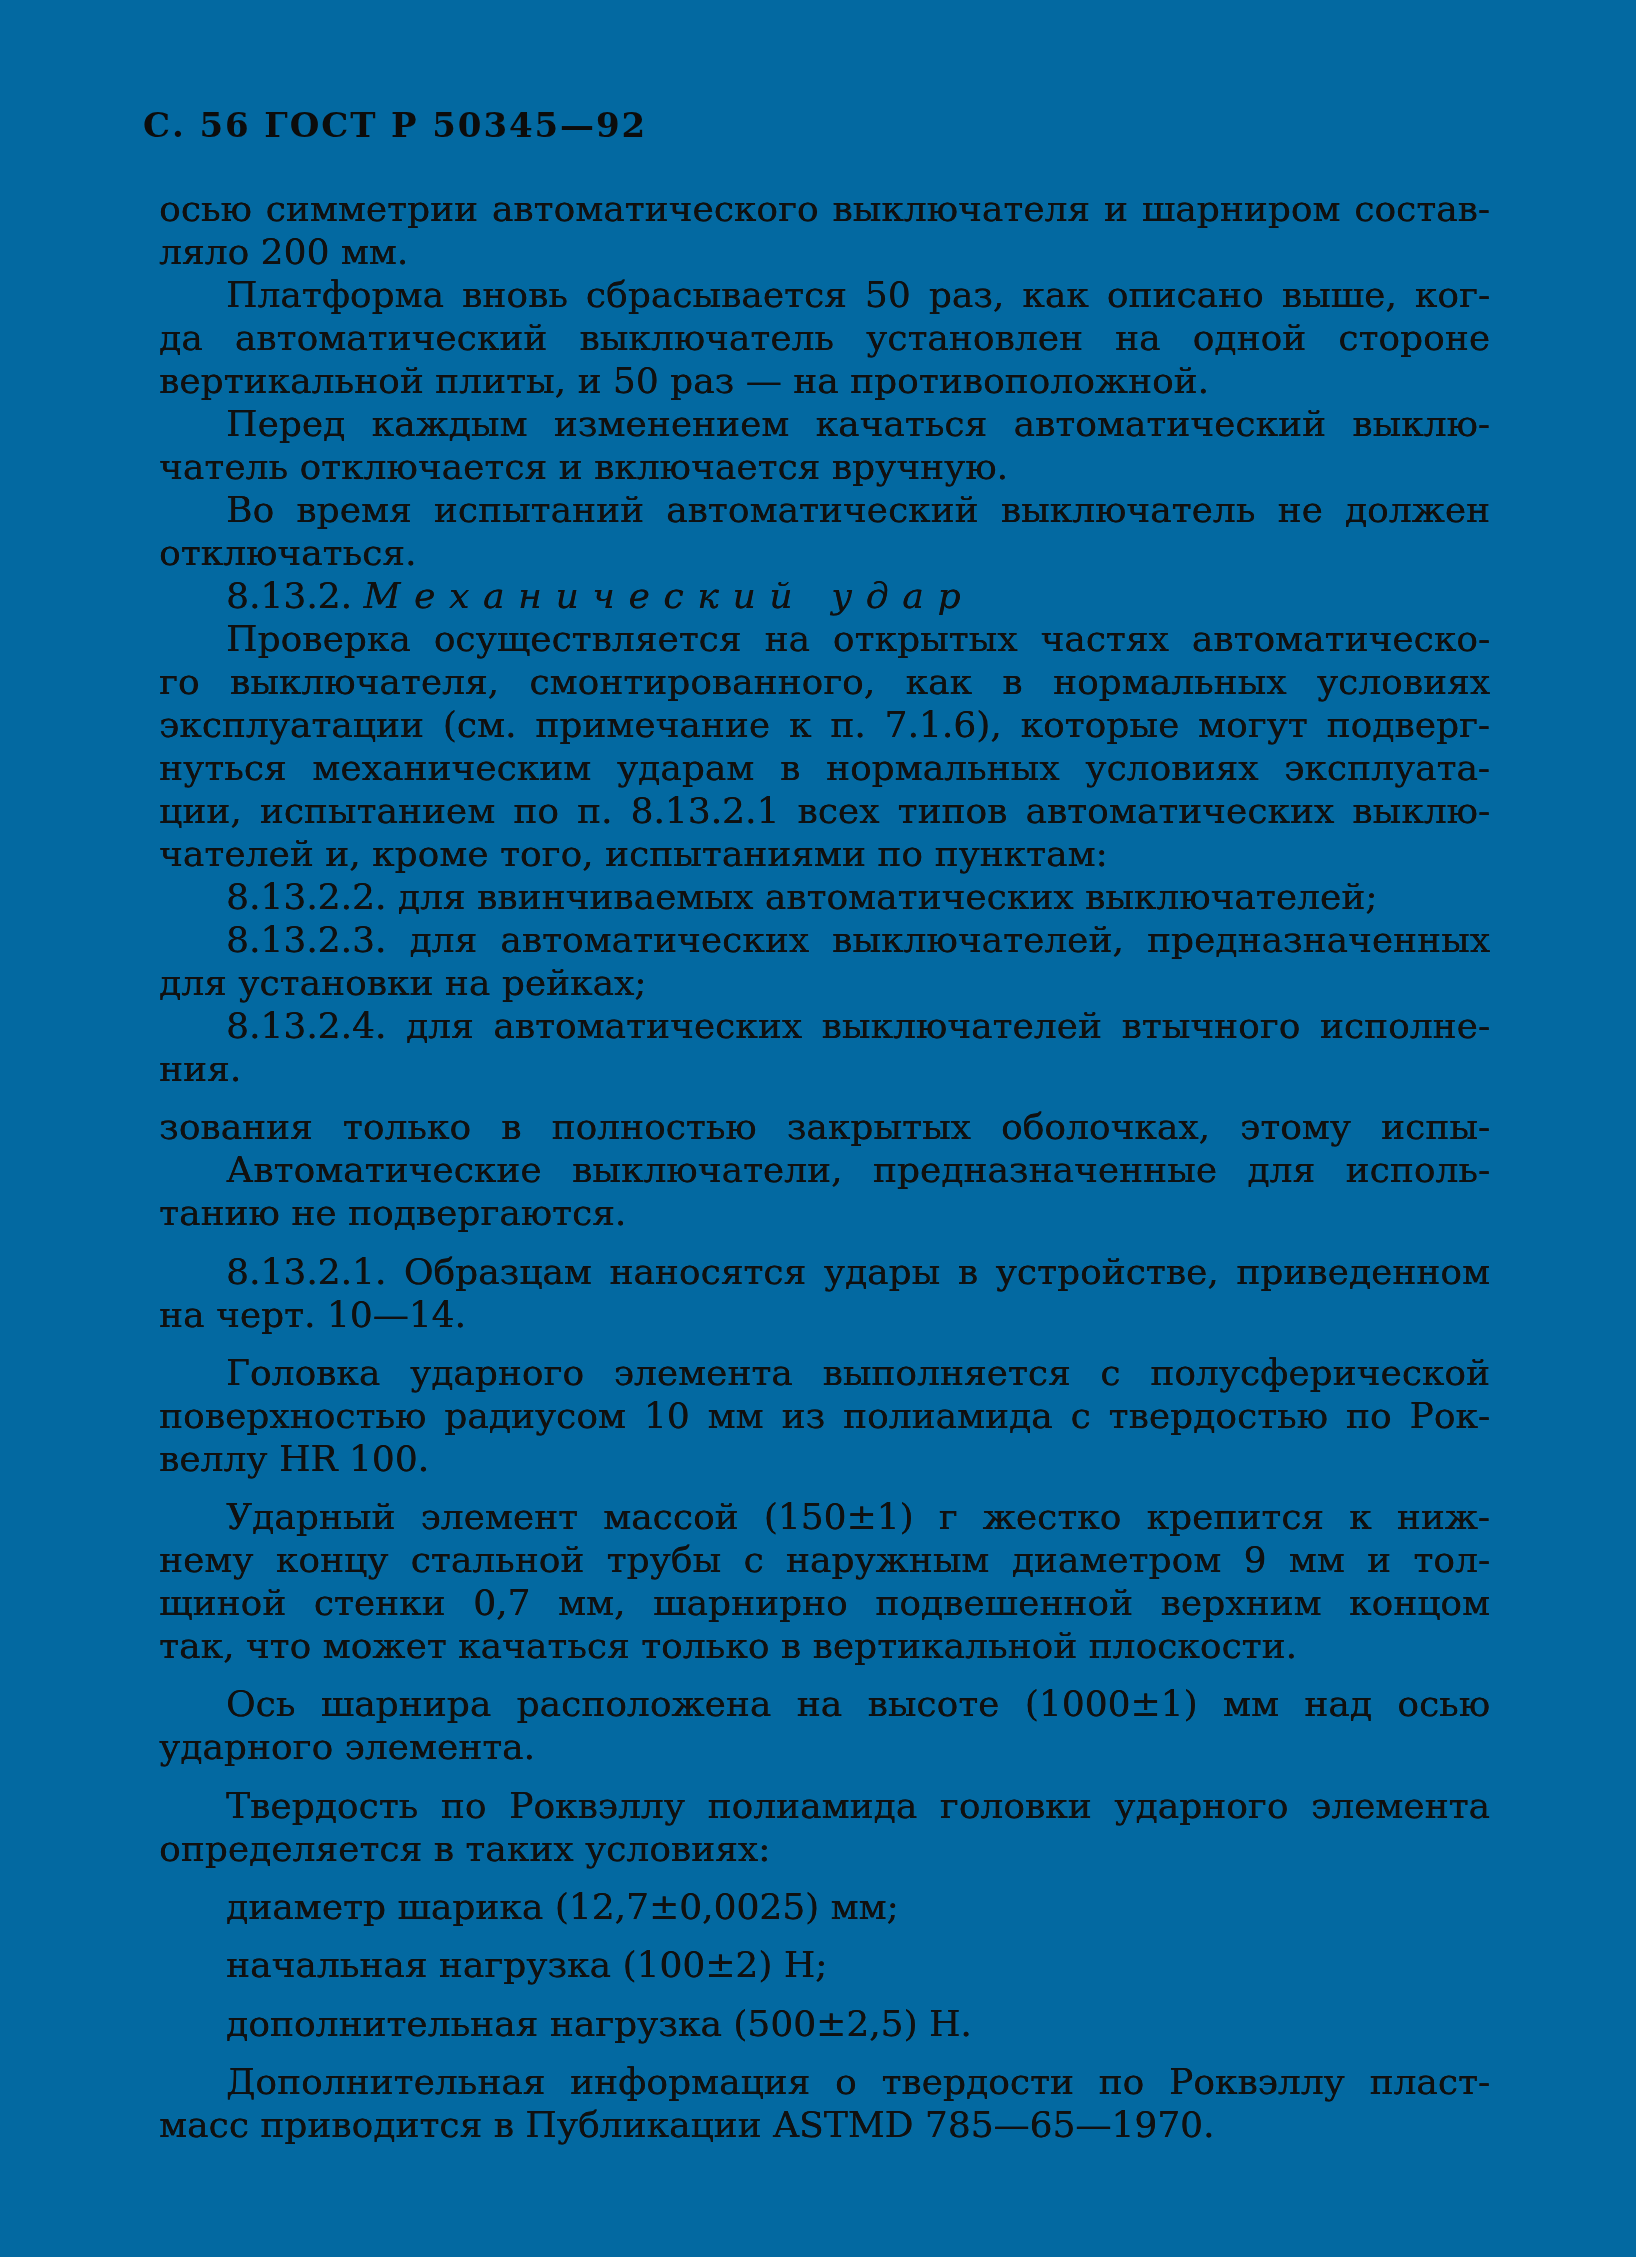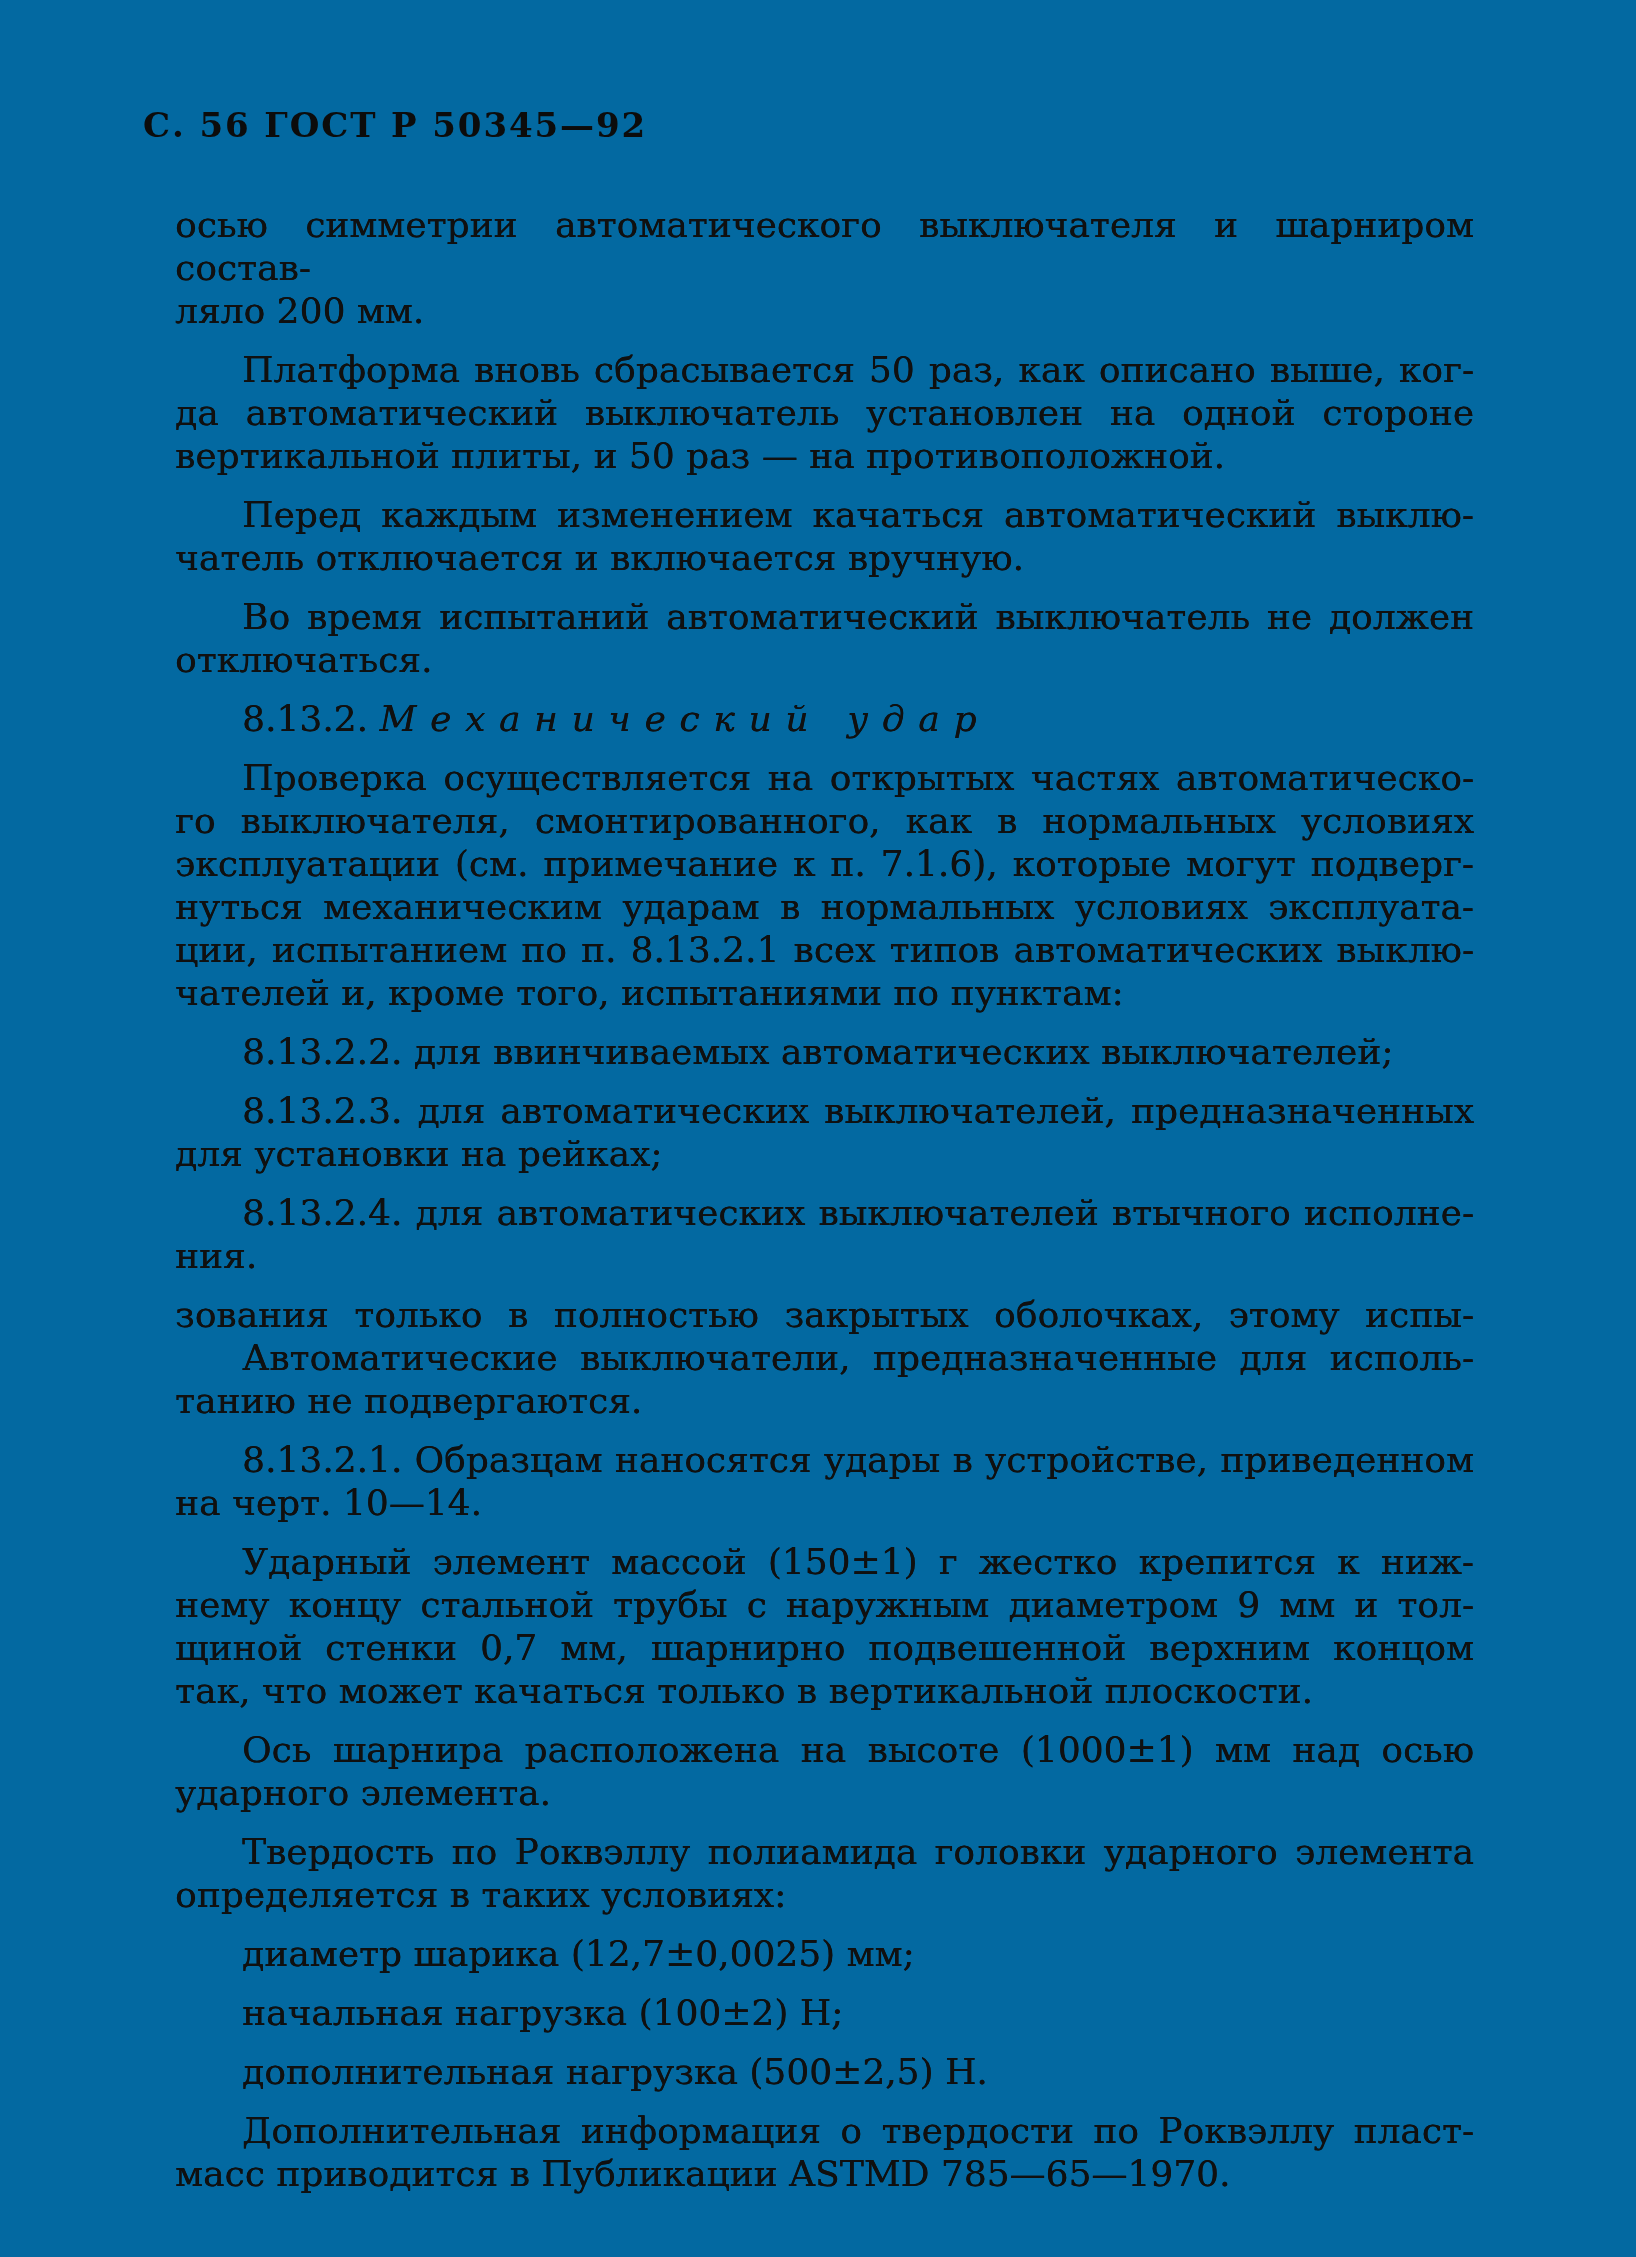--- a/index.html
+++ b/index.html
@@ -30,21 +30,21 @@
     position: absolute;
     left: 159px;
     top: 187px;
     width: 1331px;
     font-size: 36px;
     line-height: 43px;
     color: #101010;
     
     text-shadow: 0.3px 0 0 currentColor;
   }
-  .para { margin: 16px; }
+  .para { margin: 0; }
   .para.gap { margin-top: 15.3px; }
   .line {
     text-align: justify;
     text-align-last: justify;
     text-justify: inter-word;
   }
   .line.last { text-align-last: left; }
   .line.first { text-indent: 67px; }
   .heading-title { letter-spacing: 0.38em; font-style: italic; }
 </style>
@@ -96,20 +96,25 @@
       <div class="para gap">
         <div class="line">зования только в полностью закрытых оболочках, этому испы-</div>
         <div class="line first">Автоматические выключатели, предназначенные для исполь-</div>
         <div class="line last">танию не подвергаются.</div>
       </div>
       <div class="para gap">
         <div class="line first">8.13.2.1. Образцам наносятся удары в устройстве, приведенном</div>
         <div class="line last">на черт. 10—14.</div>
       </div>
       <div class="para gap">
+        <div class="line first">Головка ударного элемента выполняется с полусферической</div>
+        <div class="line">поверхностью радиусом 10 мм из полиамида с твердостью по Рок-</div>
+        <div class="line last">веллу HR 100.</div>
+      </div>
+      <div class="para gap">
         <div class="line first">Ударный элемент массой (150±1) г жестко крепится к ниж-</div>
         <div class="line">нему концу стальной трубы с наружным диаметром 9 мм и тол-</div>
         <div class="line">щиной стенки 0,7 мм, шарнирно подвешенной верхним концом</div>
         <div class="line last">так, что может качаться только в вертикальной плоскости.</div>
       </div>
       <div class="para gap">
         <div class="line first">Ось шарнира расположена на высоте (1000±1) мм над осью</div>
         <div class="line last">ударного элемента.</div>
       </div>
       <div class="para gap">

